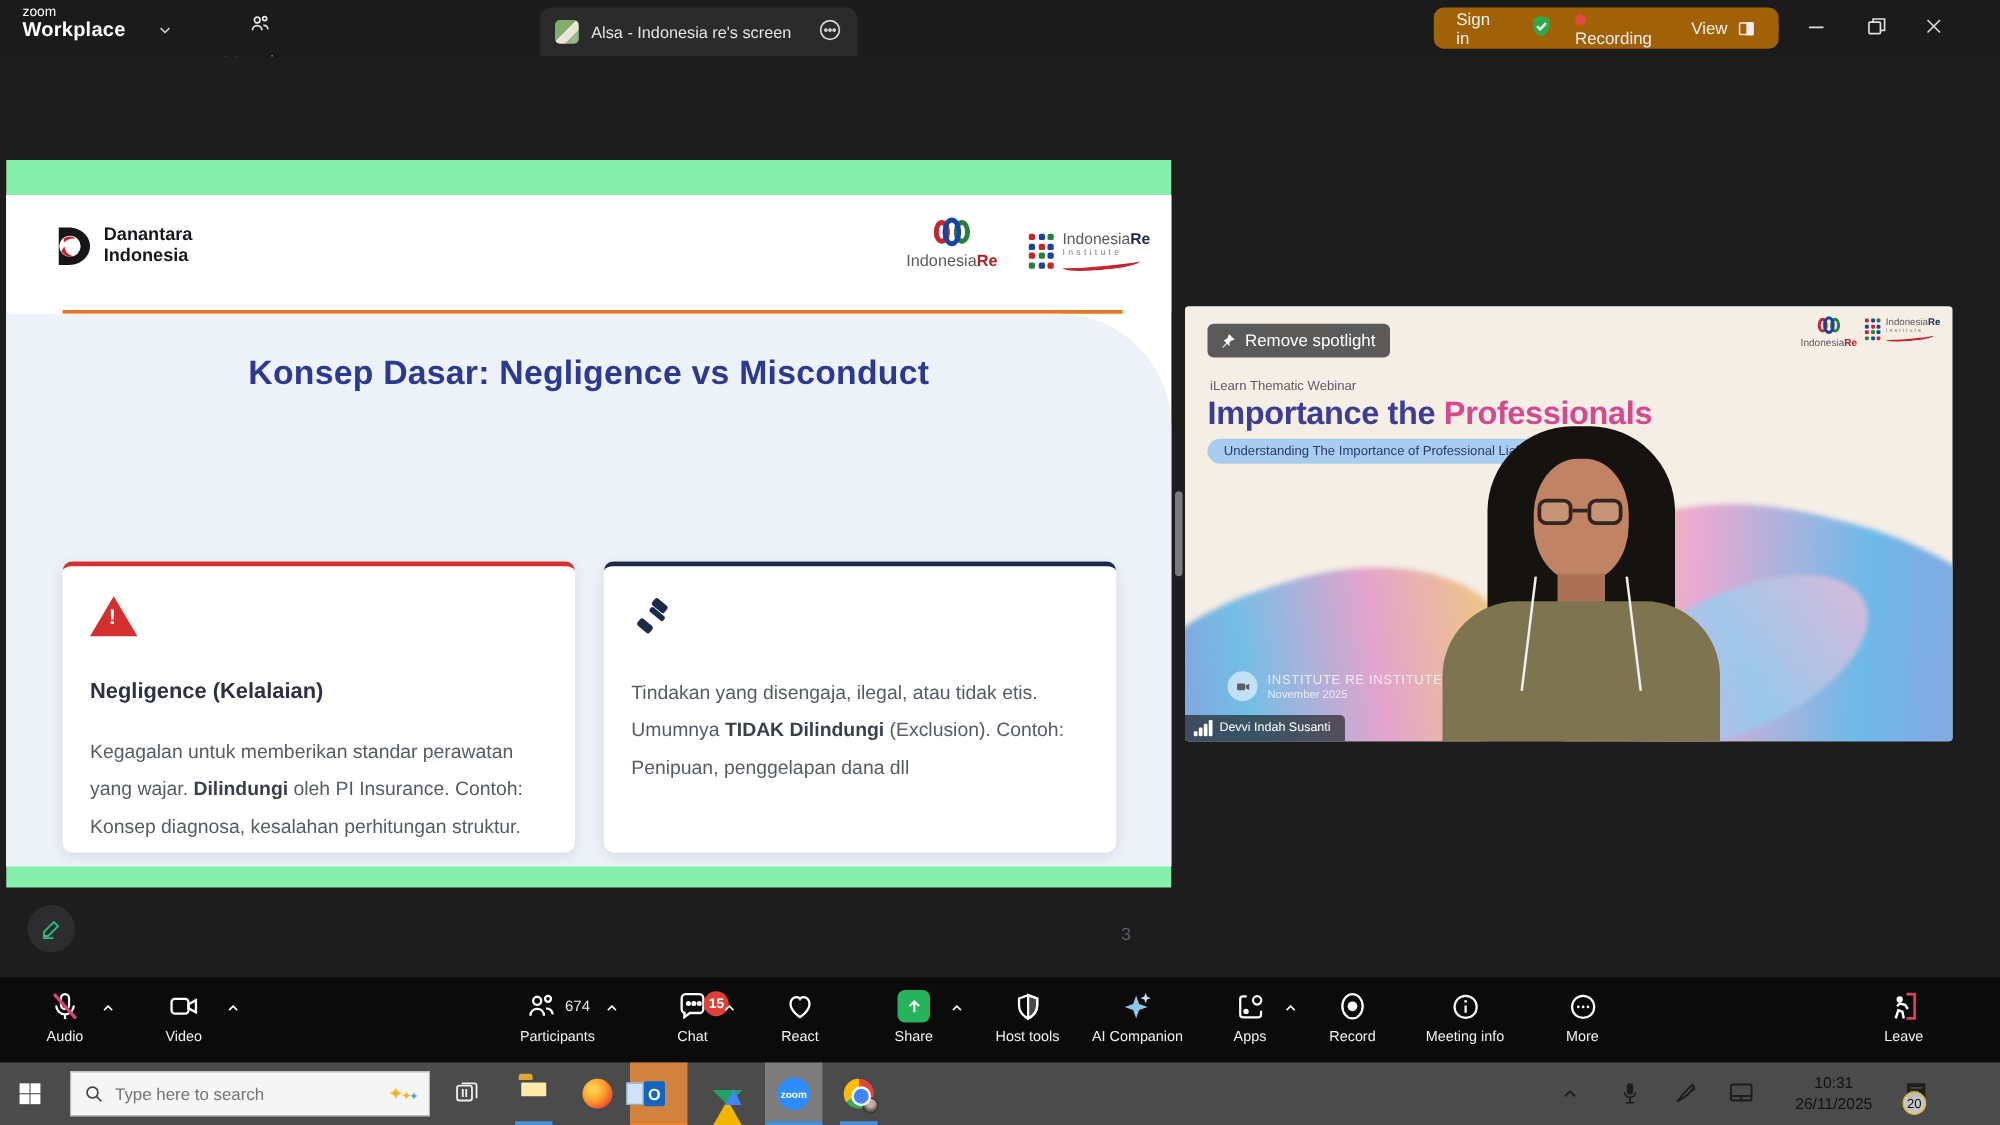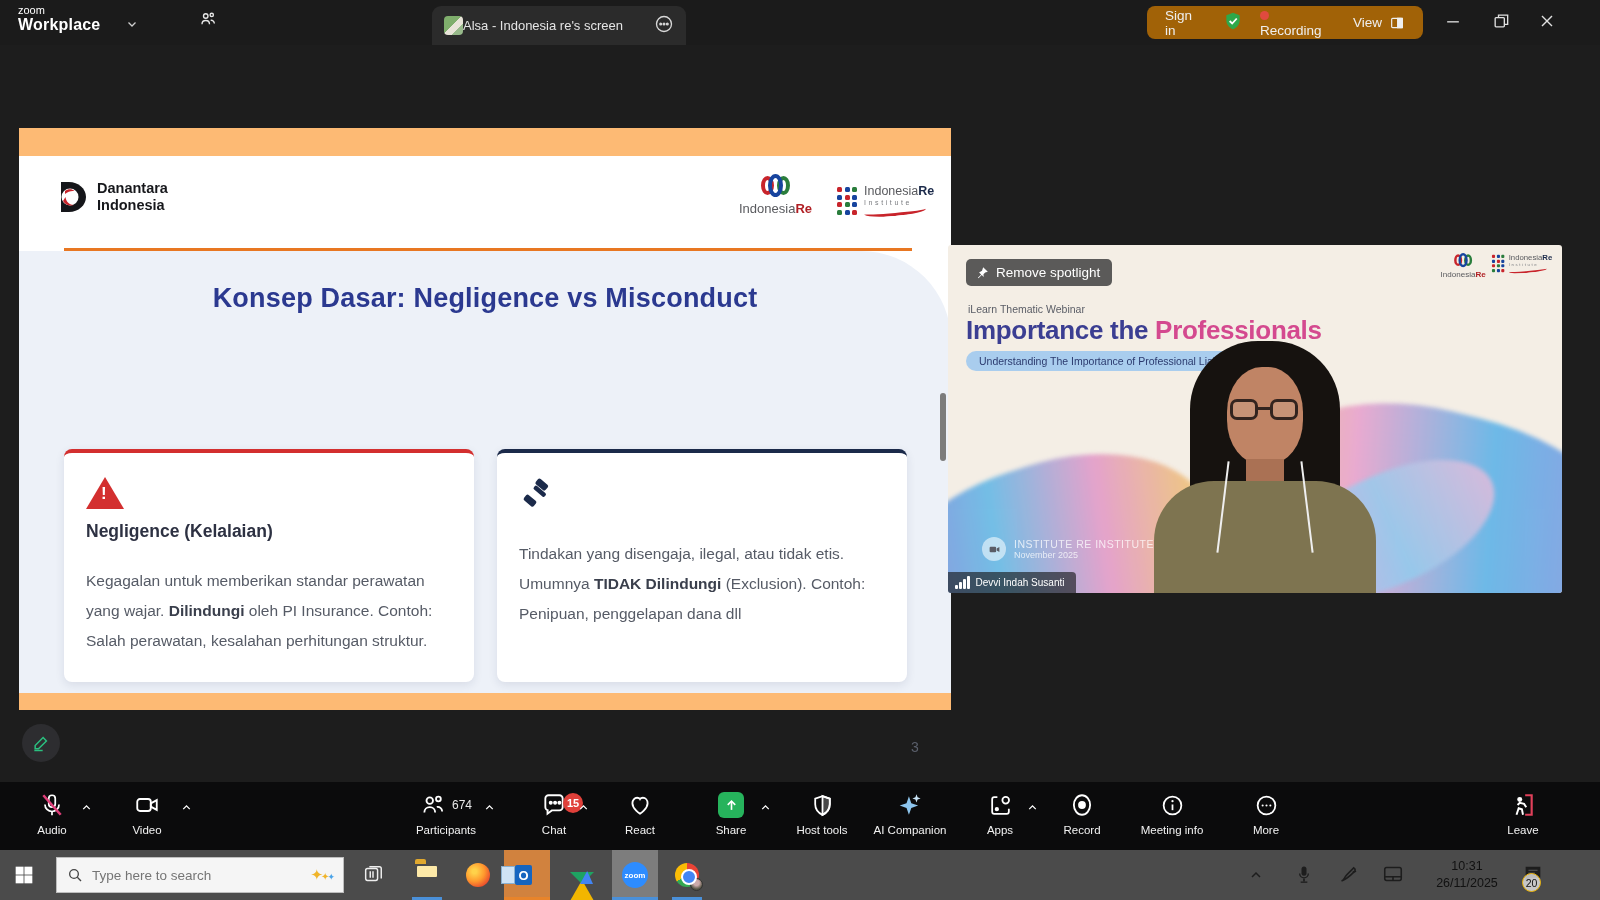--- a/index.html
+++ b/index.html
@@ -7,45 +7,45 @@
               font-family:"Liberation Sans", sans-serif; }
 
   
   #titlebar { position:absolute; left:0; top:0; width:1600px; height:45px; background:#1b1b1b; }
   .brand { position:absolute; left:18px; top:5px; color:#fff; line-height:1.05; }
   .brand .b1 { font-size:11px; }
   .brand .b2 { font-size:16px; font-weight:bold; letter-spacing:.2px; }
   .tb-chev { position:absolute; top:18px; color:#cfcfcf; font-size:12px; }
   .meeting-tab { position:absolute; left:178px; top:10px; display:flex; gap:9px; align-items:center; color:#5eead4; font-size:17px;flex-direction:column; }
   .active-tab { position:absolute; left:432px; top:6px; width:254px; height:39px; background:#2b2b2b;
-                border-radius:9px 9px 0 0; display:flex; align-items:center; padding:0 12px; color:#e4e4e4; font-size:13px; }
+                border-radius:9px 9px 0 0; display:flex; align-items:center; gap:10px; padding:0 12px; color:#e4e4e4; font-size:13px; }
   .tab-avatar { width:19px; height:19px; border-radius:4px;
                 background:linear-gradient(135deg,#7fae6c 0 45%, #e8e4d8 45% 70%, #97b98a 70%); }
   .tab-more { margin-left:auto; }
   .ctrl-pill { position:absolute; left:1147px; top:6px; width:276px; height:33px; background:#a16207; border-radius:8px;
                display:flex; align-items:center; gap:17px; padding:0 18px; color:#efefef; font-size:13.5px; }
   .rec-dot { width:9px; height:9px; border-radius:50%; background:#e04a3f; display:inline-block; margin-right:6px; }
   .win-btn { position:absolute; top:10px; color:#e0e0e0; cursor:default; }
 
   
   #stage { position:absolute; left:0; top:45px; width:1600px; height:737px; background:#1d1d1d; }
 
-  #share-screen { position:absolute; left:19px; top:83px; width:932px; height:582px; background:#fdba74; }
+  #share-screen { position:absolute; left:5px; top:83px; width:932px; height:582px; background:#86efac; }
   #slide { position:absolute; left:0; top:28px; width:932px; height:537px; background:#fff; }
   .slide-header { position:absolute; left:0; top:0; width:932px; height:94px; background:#fff; }
   .orange-rule { position:absolute; left:45px; top:92px; width:848px; height:3px; background:#e87722; }
   .slide-body { position:absolute; left:0; top:95px; width:932px; height:442px; background:#edf1f8; border-top-right-radius:90px; }
   .slide-title { position:absolute; left:0; top:32px; width:932px; text-align:center;
                  font-size:27px; font-weight:bold; color:#2b3990; letter-spacing:.2px; }
 
   .card { position:absolute; top:198px; width:410px; height:233px; background:#fff; border-radius:8px;
           box-shadow:0 3px 10px rgba(30,40,80,.10); padding:24px 22px; }
   .card.left  { left:45px;  border-top:4px solid #d32f2f; }
   .card.right { left:478px; border-top:4px solid #1b2a4a; }
-  .card-title { font-size:17.5px; font-weight:bold; color:#2d3142; margin-top:12px; }
+  .card-title { font-size:17.5px; font-weight:bold; color:#2d3142; margin-top:33px; }
   .card-body  { font-size:15.5px; color:#565b66; line-height:30px; margin-top:24px; }
   .card-body b { color:#3a3f4c; }
   .warn-tri { width:0; height:0; border-left:19px solid transparent; border-right:19px solid transparent;
               border-bottom:32px solid #d32f2f; position:relative; }
   .warn-tri:after { content:"!"; position:absolute; left:-4px; top:7px; color:#fff; font-weight:bold; font-size:17px; }
   .page-num { position:absolute; left:876px; top:488px; width:40px; text-align:center; font-size:14px; color:#5a5f6b; }
 
   
   .danantara { position:absolute; left:35px; top:24px; display:flex; align-items:center; gap:9px; }
   .dn-text { font-size:14.5px; font-weight:bold; color:#17181c; line-height:1.15; }
@@ -289,21 +289,21 @@
       </div>
 
       <div class="orange-rule"></div>
 
       <div class="slide-body">
         <div class="slide-title">Konsep Dasar: Negligence vs Misconduct</div>
 
         <div class="card left">
           <div class="warn-tri"></div>
           <div class="card-title">Negligence (Kelalaian)</div>
-          <div class="card-body"><span>Kegagalan untuk memberikan standar perawatan yang wajar. </span><b>Dilindungi</b><span> oleh PI Insurance. Contoh: Salah perawatan, kesalahan perhitungan struktur.</span></div>
+          <div class="card-body"><span>Kegagalan untuk memberikan standar perawatan yang wajar. </span><b>Dilindungi</b><span> oleh PI Insurance. Contoh: Konsep diagnosa, kesalahan perhitungan struktur.</span></div>
         </div>
 
         <div class="card right">
           <svg width="36" height="34" viewBox="0 0 24 24">
             <g fill="#1b2a4a">
               <rect x="11" y="2.5" width="9" height="5" rx="1.4" transform="rotate(40 15 5)"></rect>
               <rect x="3" y="14" width="9" height="5" rx="1.4" transform="rotate(40 7 16)"></rect>
               <rect x="9" y="8.5" width="10" height="3.2" rx="1.2" transform="rotate(40 14 10)"></rect>
             </g>
           </svg>

